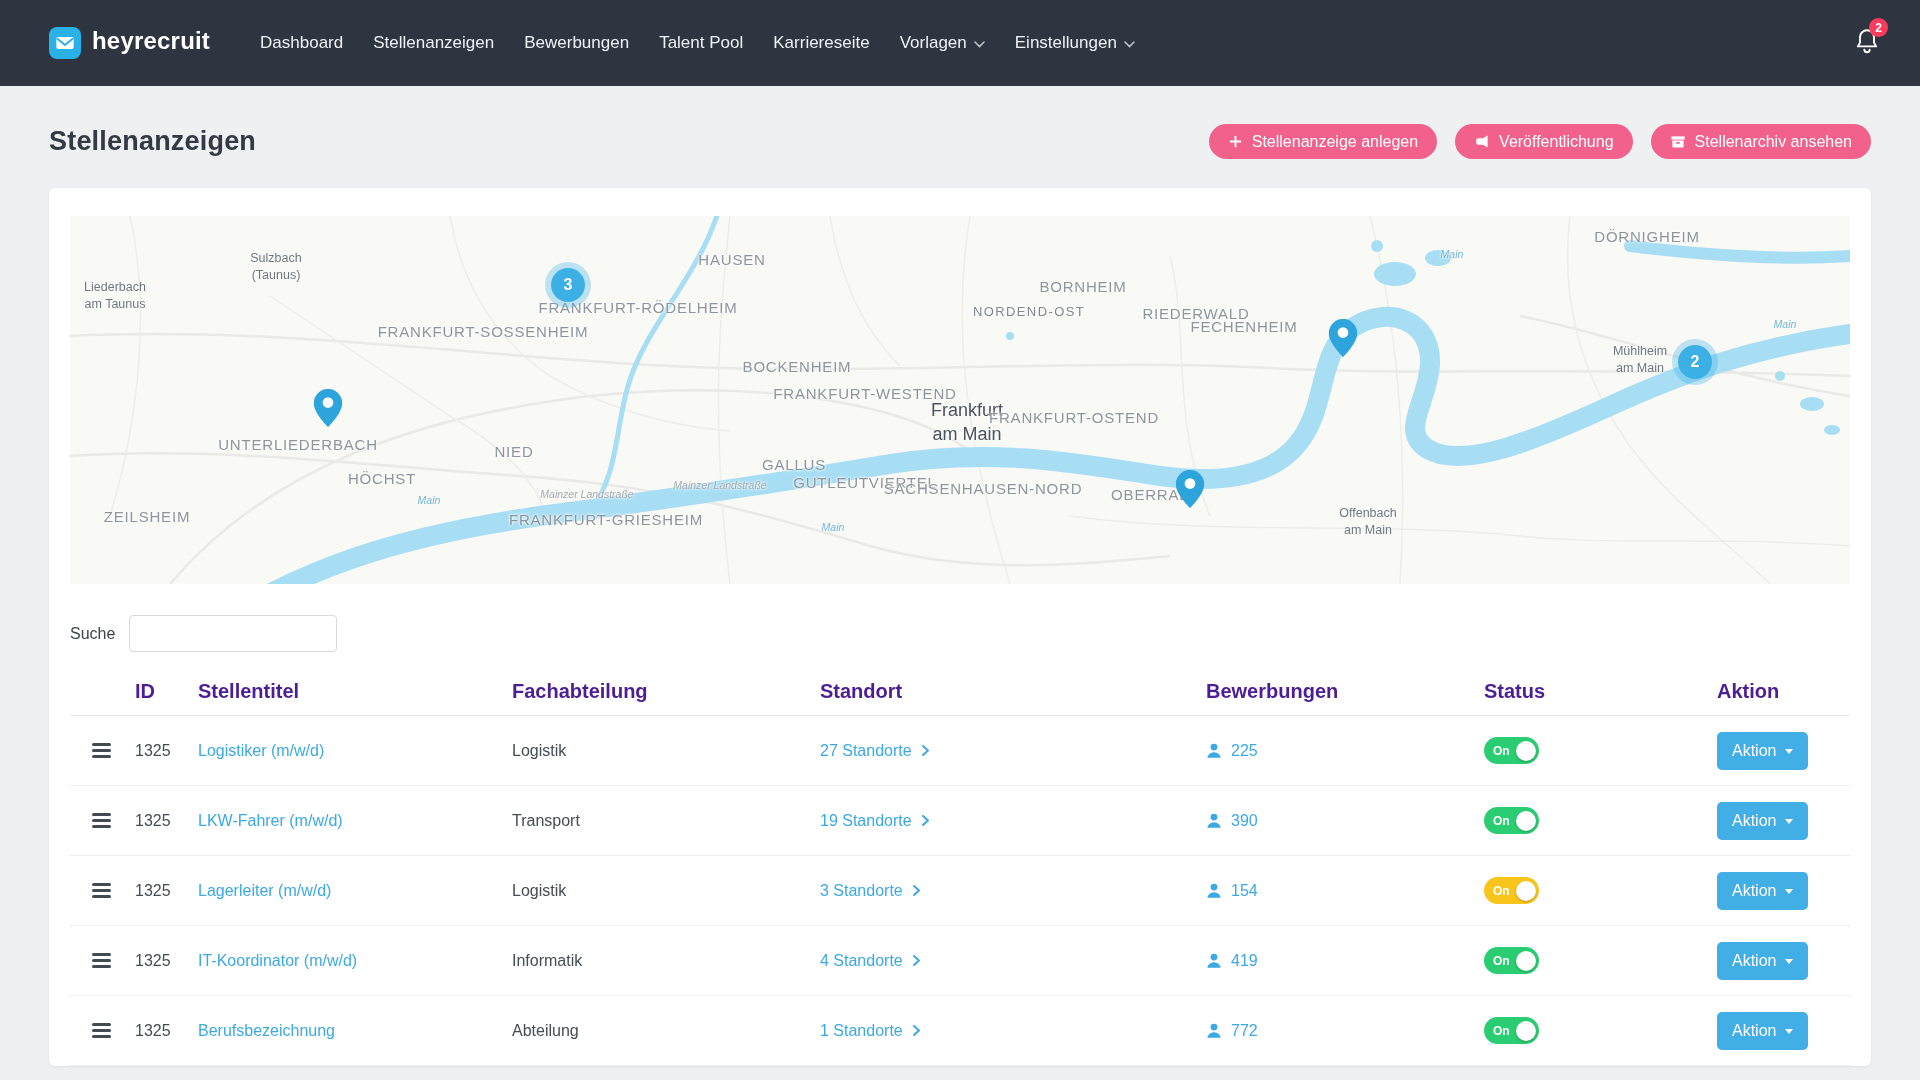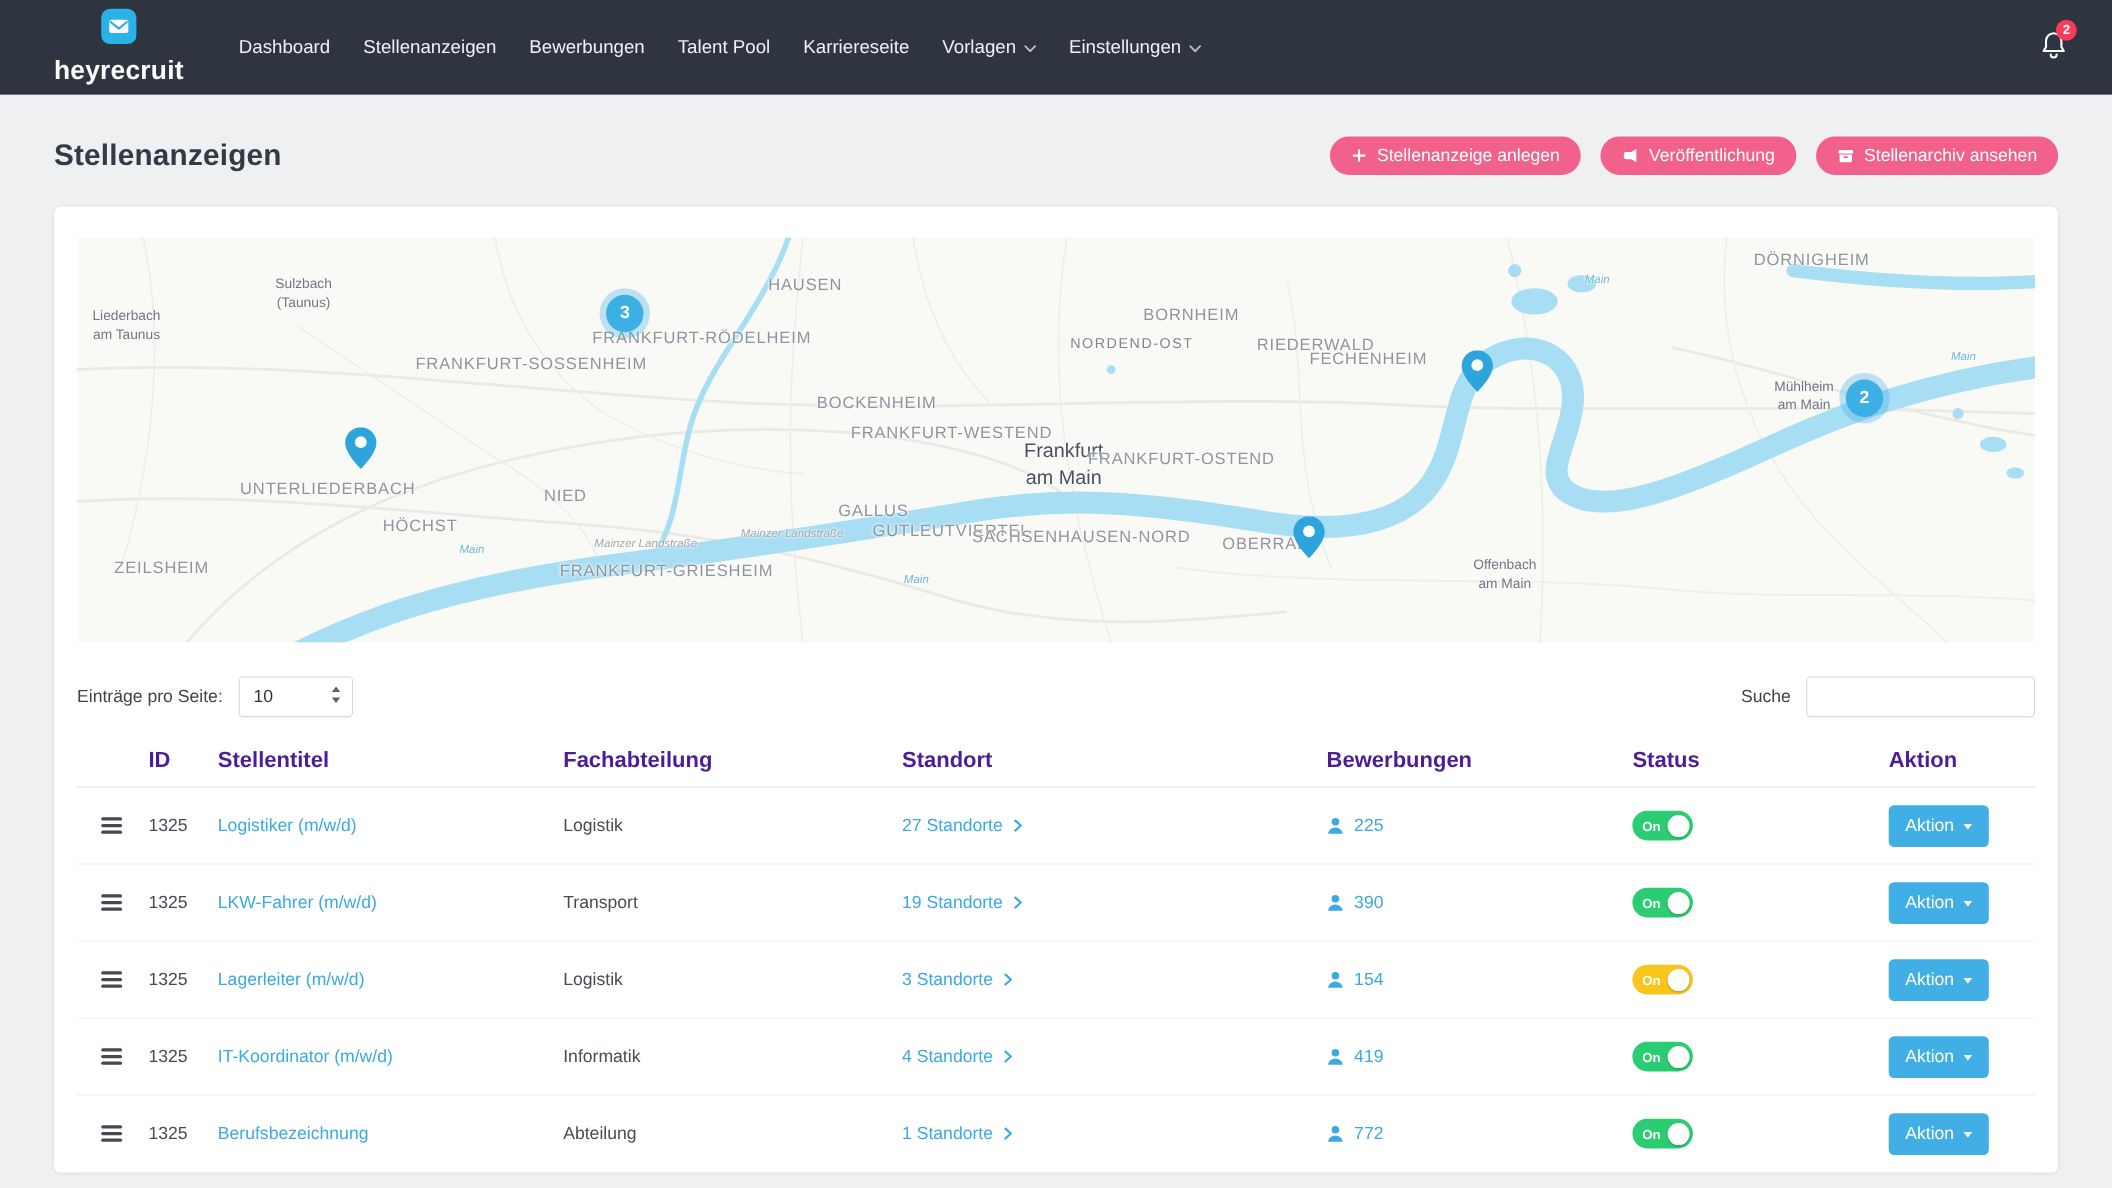--- a/index.html
+++ b/index.html
@@ -3,21 +3,21 @@
 <meta charset="utf-8">
 <style>
   * { margin:0; padding:0; box-sizing:border-box; }
   html,body { width:1920px; height:1080px; overflow:hidden; background:#eef0f2;
     font-family:"Liberation Sans", sans-serif; }
 
   
   .navbar { height:86px; background:#2e3440; display:flex; align-items:stretch;
     justify-content:space-between; }
   .nav-left { display:flex; align-items:center; padding-left:49px; }
-  .logo { display:flex; align-items:center; gap:11px; cursor:pointer;flex-direction:column; }
+  .logo { display:flex; align-items:flex-start; gap:11px; cursor:pointer; }
   .logo-icon { width:32px; height:32px; background:#2ab1e8; border-radius:8px;
     display:flex; align-items:center; justify-content:center; }
   .logo-text { color:#fff; font-size:24px; font-weight:700; letter-spacing:.2px; }
   .nav-items { display:flex; align-items:center; gap:30px; margin-left:50px; }
   .nav-item { color:#eef1f5; font-size:17px; display:flex; align-items:center; gap:7px;
     cursor:pointer; text-decoration:none; white-space:nowrap; }
   .nav-caret { display:flex; opacity:.75; margin-top:2px; }
   .nav-right { display:flex; align-items:stretch; }
   .bell-wrap { position:relative; align-self:center; margin-right:40px; cursor:pointer; }
   .badge { position:absolute; top:-9px; right:-8px; min-width:19px; height:19px;
@@ -354,32 +354,20 @@
           <span>3</span>
         </div>
 
         <div class="map-cluster" style="left: 1625px; top: 146px;">
           <span>2</span>
         </div>
 
     </div>
 
     <div class="controls">
-      <div class="per-page">
-        <span class="ctl-label">Einträge pro Seite:</span>
-        <div class="select">
-          <span>10</span>
-          <span>
-            <svg width="9" height="15" viewBox="0 0 9 15">
-                <path d="M4.5 0 8.3 5H.7z" fill="#5a6168"></path>
-                <path d="M4.5 15 .7 10h7.6z" fill="#5a6168"></path>
-              </svg>
-          </span>
-        </div>
-      </div>
       <div class="search">
         <span class="ctl-label">Suche</span>
         <input class="search-input" style="">
       </div>
     </div>
 
     <div class="table-wrap">
       <div class="tgrid thead">
         <div></div>
         <div>ID</div>

